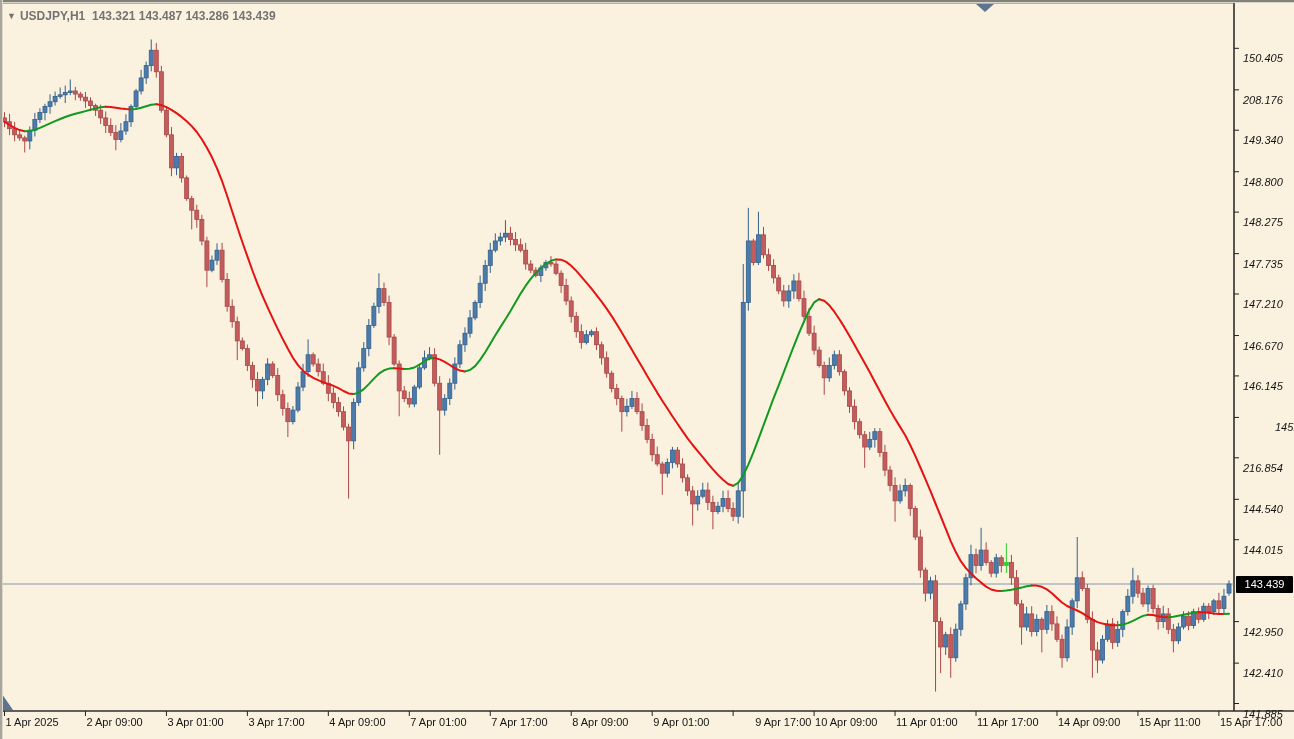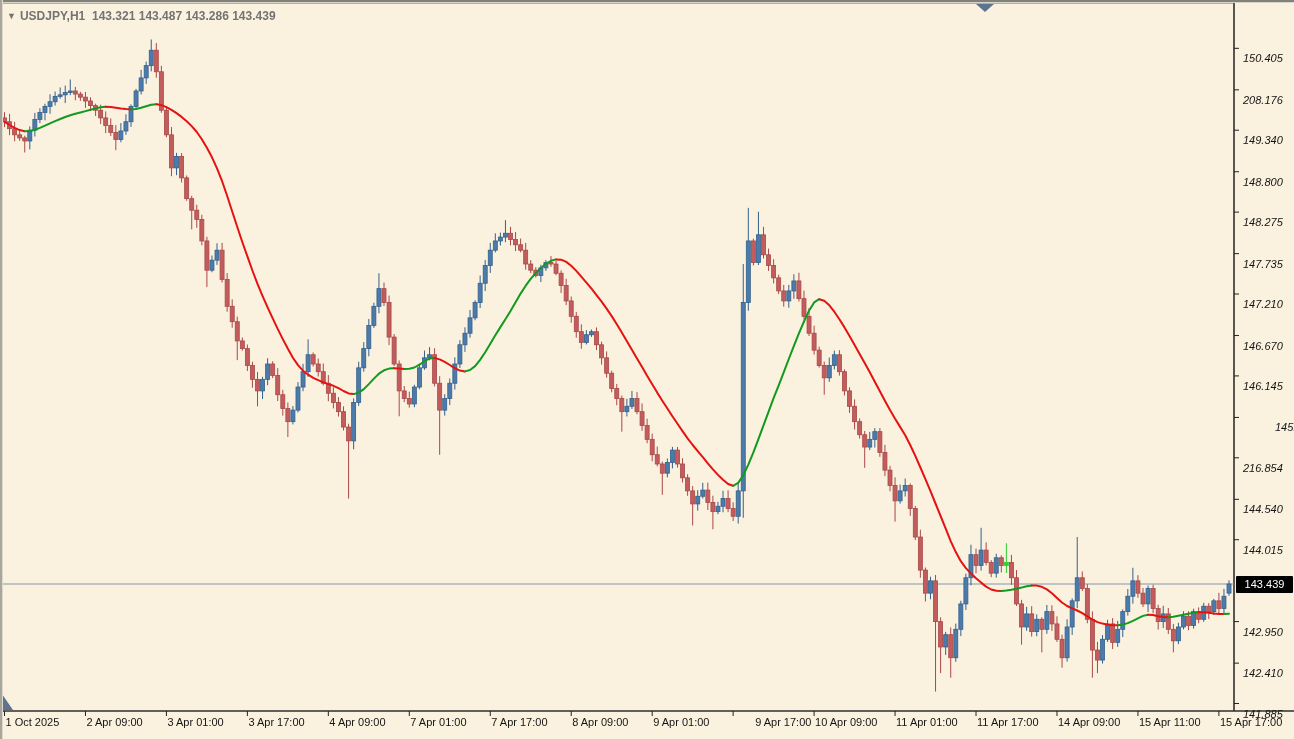--- a/index.html
+++ b/index.html
@@ -616,21 +616,21 @@
     <div class="ptick-label" style="top: 368.909px;">146.145</div>
     <div class="ptick-label" style="top: 410.435px; margin-left: 32px;">145.605</div>
     <div class="ptick-label" style="top: 450.807px;">216.854</div>
     <div class="ptick-label" style="top: 492.333px;">144.540</div>
     <div class="ptick-label" style="top: 532.706px; text-align: right;">144.015</div>
     <div class="ptick-label" style="top: 614.604px;">142.950</div>
     <div class="ptick-label" style="top: 656.13px;">142.410</div>
     <div class="ptick-label" style="top: 696.503px;">141.885</div>
   </div>
 <div id="time-axis">
-    <div class="ttick-label" style="left: 5.5px;">1 Oct 2025</div>
+    <div class="ttick-label" style="left: 5.5px;">1 Apr 2025</div>
     <div class="ttick-label" style="left: 86.46px;">2 Apr 09:00</div>
     <div class="ttick-label" style="left: 167.42px;">3 Apr 01:00</div>
     <div class="ttick-label" style="left: 248.38px;">3 Apr 17:00</div>
     <div class="ttick-label" style="left: 329.34px;">4 Apr 09:00</div>
     <div class="ttick-label" style="left: 410.3px;">7 Apr 01:00</div>
     <div class="ttick-label" style="left: 491.26px;">7 Apr 17:00</div>
     <div class="ttick-label" style="left: 572.22px;">8 Apr 09:00</div>
     <div class="ttick-label" style="left: 653.18px;">9 Apr 01:00</div>
     <div class="ttick-label" style="left: 734.14px; margin-left: 21px;">9 Apr 17:00</div>
     <div class="ttick-label" style="left: 815.1px;">10 Apr 09:00</div>

